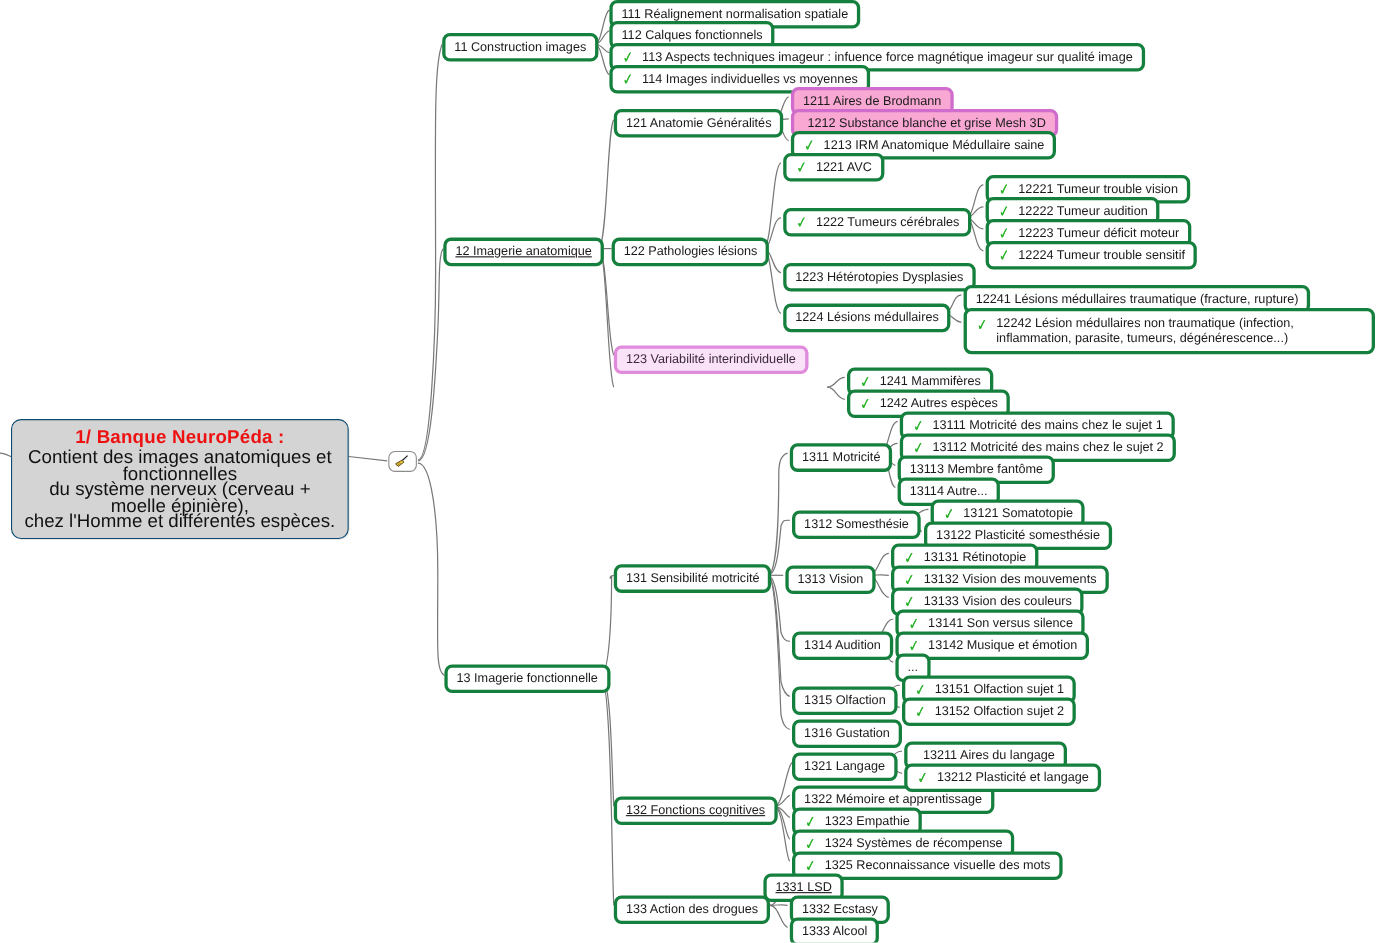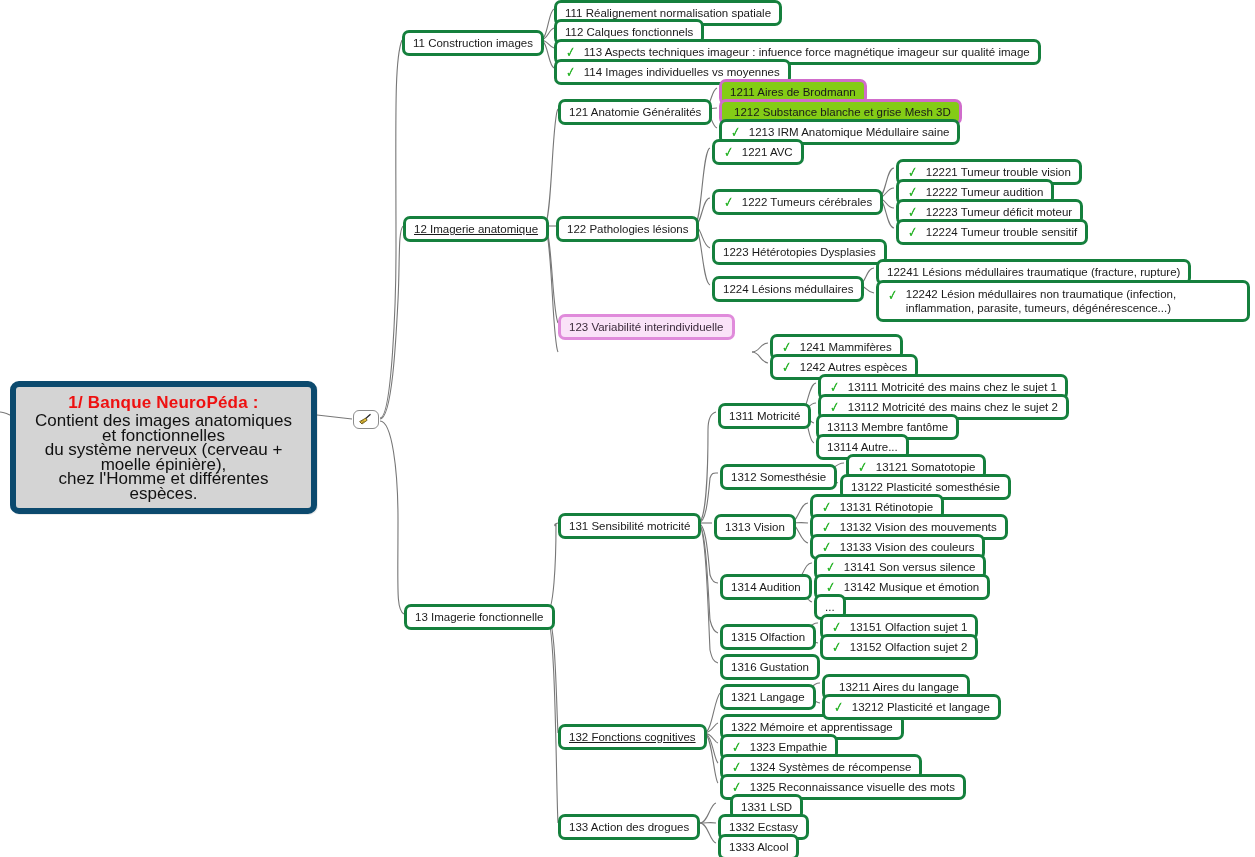--- a/index.html
+++ b/index.html
@@ -44,35 +44,35 @@
     line-height:10px;
     display:inline-block;
     transform:scaleX(0.85) rotate(-6deg);
     text-shadow:0 0 0 #2db52d;
     flex:0 0 auto;
     margin-right:2px;
   }
   .node .lbl{display:inline-block;}
   
   .node.pink-strong{
-    background:#84cc16;
+    background:#f9a8d4;
     border-color:#d06ccb;
     color:#1a1a1a;
   }
   .node.pink-light{
     background:#fae2f8;
     border-color:#e08bdb;
     color:#3a2a3a;
   }
   
   #root-node{
     position:absolute;
     box-sizing:border-box;
     background:#d4d4d4;
-    border:6px solid #0c4a6e;
+    border:1px solid #0c4a6e;
     border-radius:9px;
     text-align:center;
     padding:5px 10px 7px 10px;
     z-index:6;
     box-shadow:1px 1px 0 rgba(0,0,0,.08);
   }
   #root-node .root-title{
     color:#ee1111;
     font-weight:bold;
     font-size:17px;
@@ -446,21 +446,21 @@
 
   <div class="node" style="left:822px;top:674px;padding-left:14px;">
     <span class="lbl">13211 Aires du langage</span>
     </div>
 
   <div class="node" style="left:822px;top:694px;">
     <span class="tick">✓</span>
     <span class="lbl">13212 Plasticité et langage</span>
     </div>
 
-  <div class="node" style="left:730px;top:794px;">
+  <div class="node" style="left:694px;top:794px;text-decoration:underline;">
     <span class="lbl">1331 LSD</span>
     </div>
 
   <div class="node" style="left:718px;top:814px;">
     <span class="lbl">1332 Ecstasy</span>
     </div>
 
   <div class="node" style="left:718px;top:834px;">
     <span class="lbl">1333 Alcool</span>
     </div>

